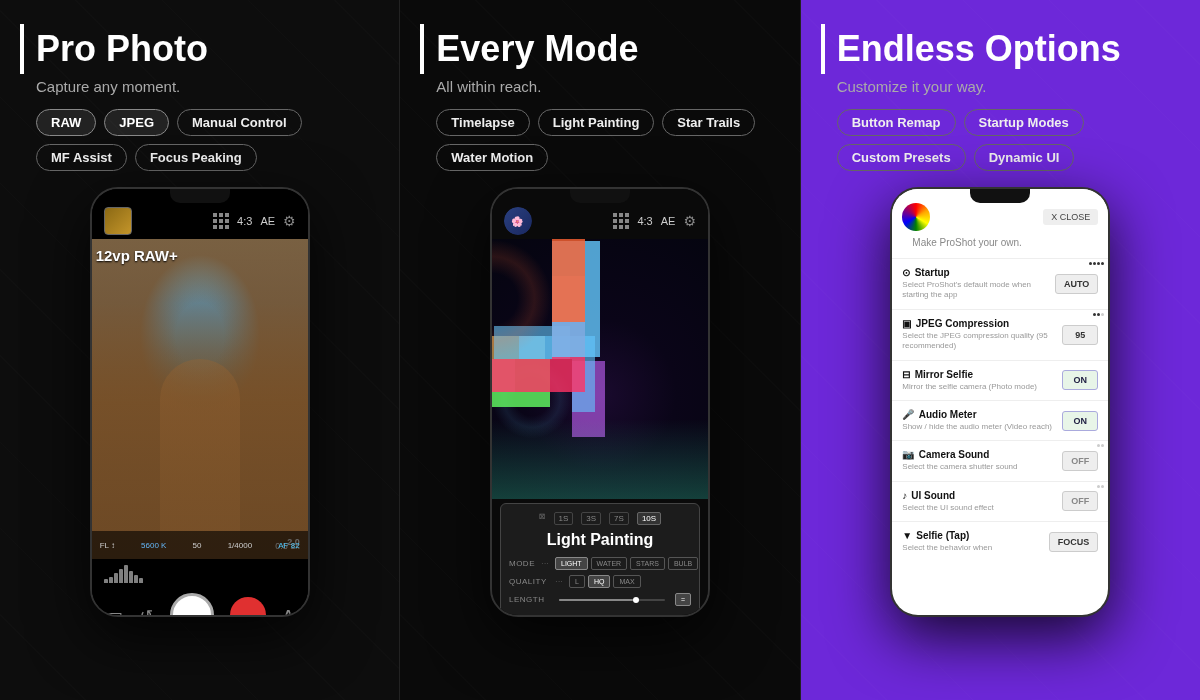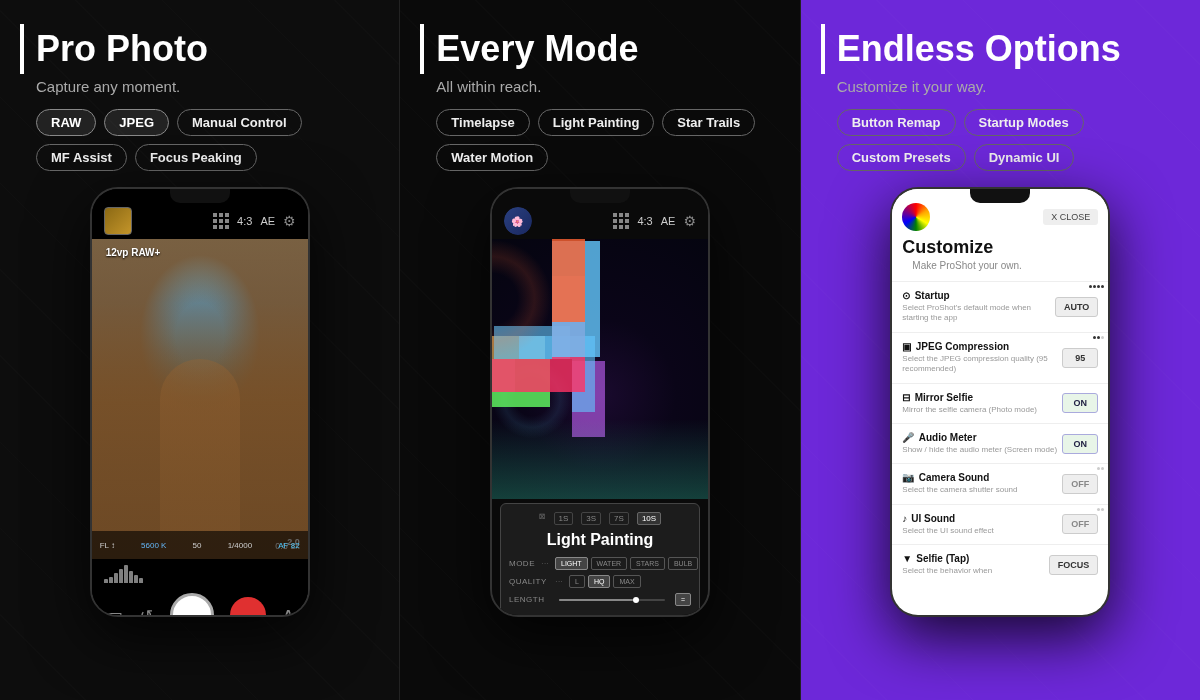--- a/index.html
+++ b/index.html
@@ -456,21 +456,21 @@
             </div>
             <span class="status-text">4:3</span>
             <span class="status-text">AE</span>
             <span class="gear-icon">⚙</span>
           </div>
         </div>
 
         <div class="camera-image">
           <div class="arch-overlay"></div>
           <div class="arch-shape"></div>
-          <div style="position:absolute;top:8px;left:14px;color:#fff;font-size:10px;font-weight:bold;text-shadow:0 1px 2px #000;">12vp RAW+</div>
+          <div style="position:absolute;top:8px;left:4px;color:#fff;font-size:15px;font-weight:bold;text-shadow:0 1px 2px #000;">12vp RAW+</div>
           <div style="position:absolute;bottom:12px;right:8px;color:#fff;font-size:9px;font-weight:bold;">2.0</div>
           <div style="position:absolute;bottom:8px;right:8px;color:#fff;font-size:9px;">0.5 1x</div>
           <div style="position:absolute;bottom:0;left:0;right:0;height:28px;background:rgba(0,0,0,0.6);display:flex;align-items:center;justify-content:space-between;padding:14px 8px;">
             <span style="color:#ccc;font-size:8px;">FL ↕</span>
             <span style="color:#64b5f6;font-size:8px;">5600 K</span>
             <span style="color:#ccc;font-size:8px;">50</span>
             <span style="color:#ccc;font-size:8px;">1/4000</span>
             <span style="color:#4fc3f7;font-size:8px;">AF 82</span>
           </div>
         </div>
@@ -610,21 +610,20 @@
 
   <div class="phone-container">
     <div class="phone">
       <div class="phone-notch"></div>
       <div class="phone-screen phone3-screen">
 
         <div class="customize-header">
           <div class="customize-logo"></div>
           <div class="close-btn">X CLOSE</div>
         </div>
-        <div class="customize-title">Customize</div>
         <div class="customize-subtitle">Make ProShot your own.</div>
 
         <div class="setting-row setting-row-rel">
           <div style="position:absolute;top:3px;right:4px;display:flex;gap:1px;">
             <div class="dot dot-active"></div>
             <div class="dot dot-active"></div>
             <div class="dot dot-active"></div>
             <div class="dot dot-active"></div>
           </div>
           <div class="setting-info">
@@ -667,21 +666,21 @@
           <div class="setting-value setting-value-on">ON</div>
         </div>
 
         <div class="setting-row">
           <div class="setting-info">
             <div class="setting-name">
               <span>🎤</span>
               <span>Audio Meter</span>
             </div>
             <div class="setting-desc">Show / hide the audio meter
-(Screen mode)</div>
+(Video reach)</div>
           </div>
           <div class="setting-value setting-value-on">ON</div>
         </div>
 
         <div class="setting-row setting-row-rel">
           <div style="position:absolute;top:3px;right:4px;display:flex;gap:1px;">
             <div class="dot"></div>
             <div class="dot"></div>
           </div>
           <div class="setting-info">

